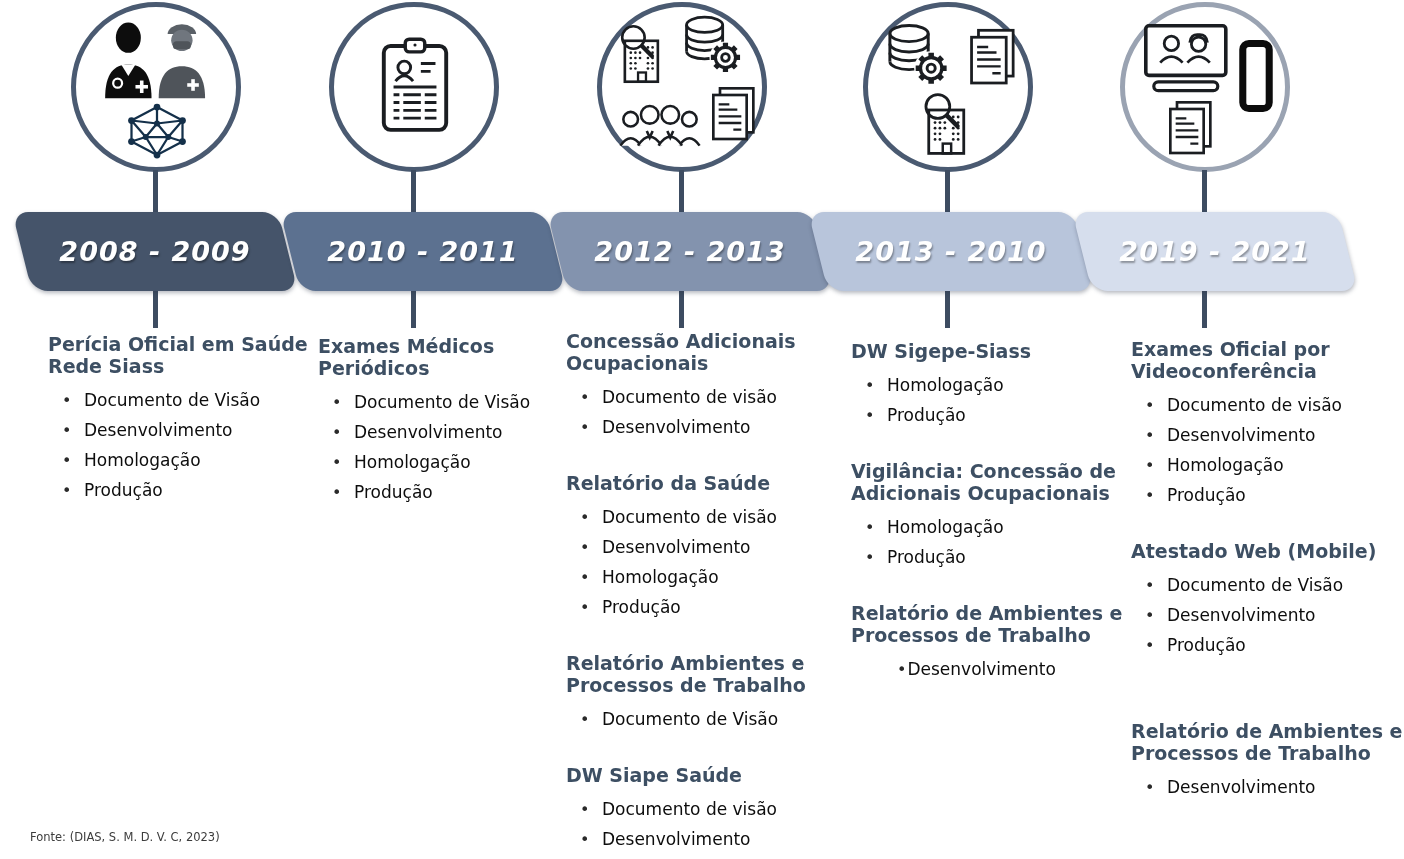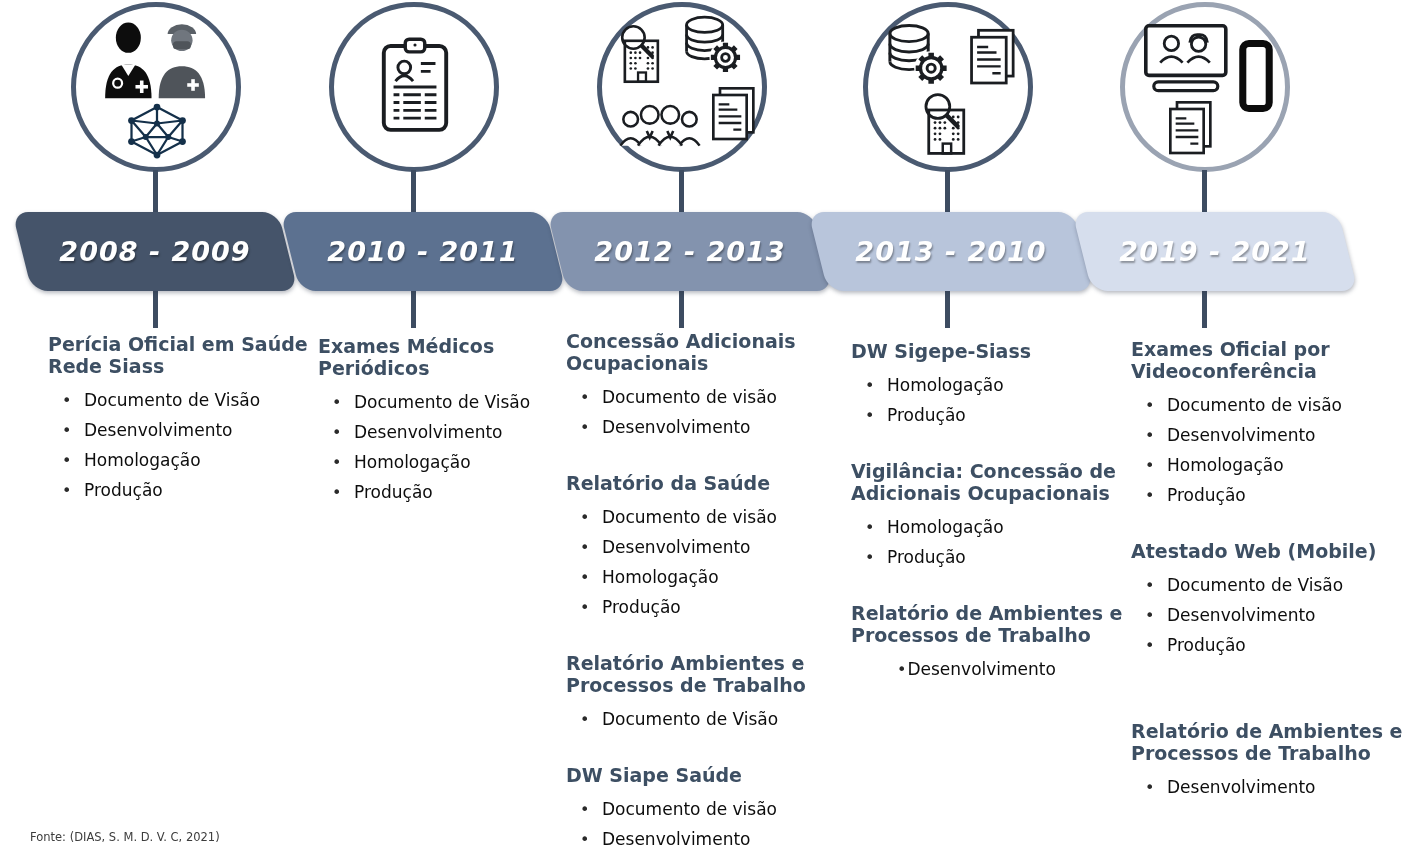--- a/index.html
+++ b/index.html
@@ -439,15 +439,15 @@
       <h3>Relatório de Ambientes e
 Processos de Trabalho</h3>
       <ul>
         <li>
             <span>Desenvolvimento</span>
           </li>
       </ul>
     </div>
   </div>
 
-  <div class="fonte">Fonte: (DIAS, S. M. D. V. C, 2021)</div>
+  <div class="fonte">Fonte: (DIAS, S. M. D. V. C, 2023)</div>
 
 </div>
 
 </body></html>

